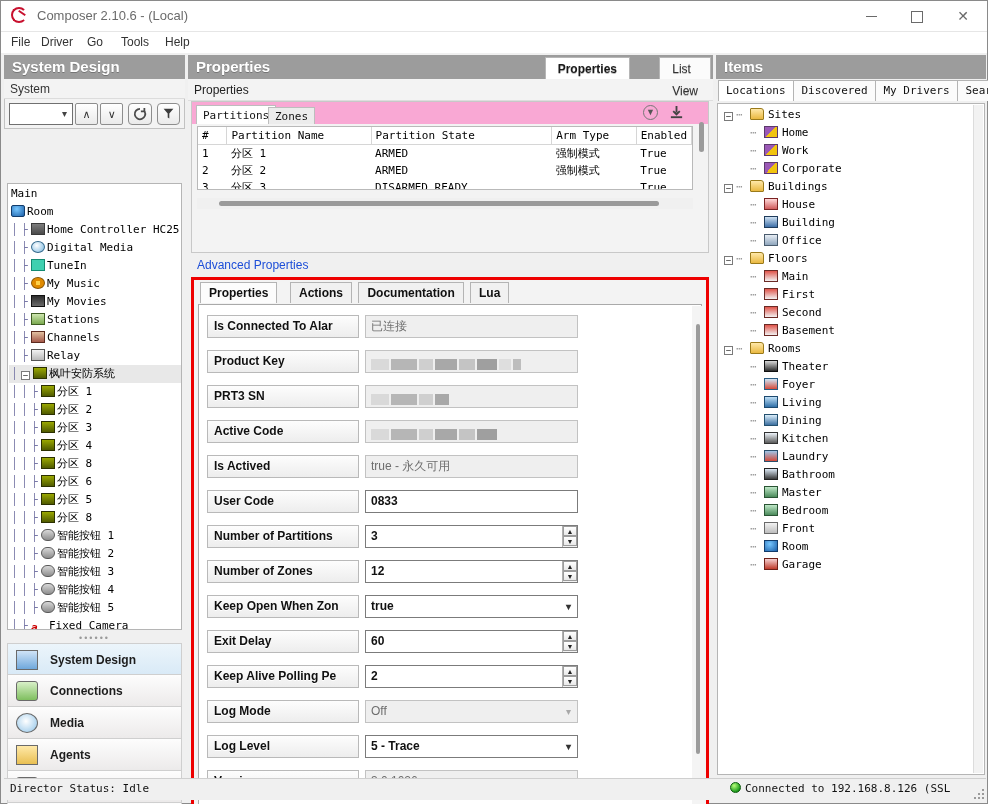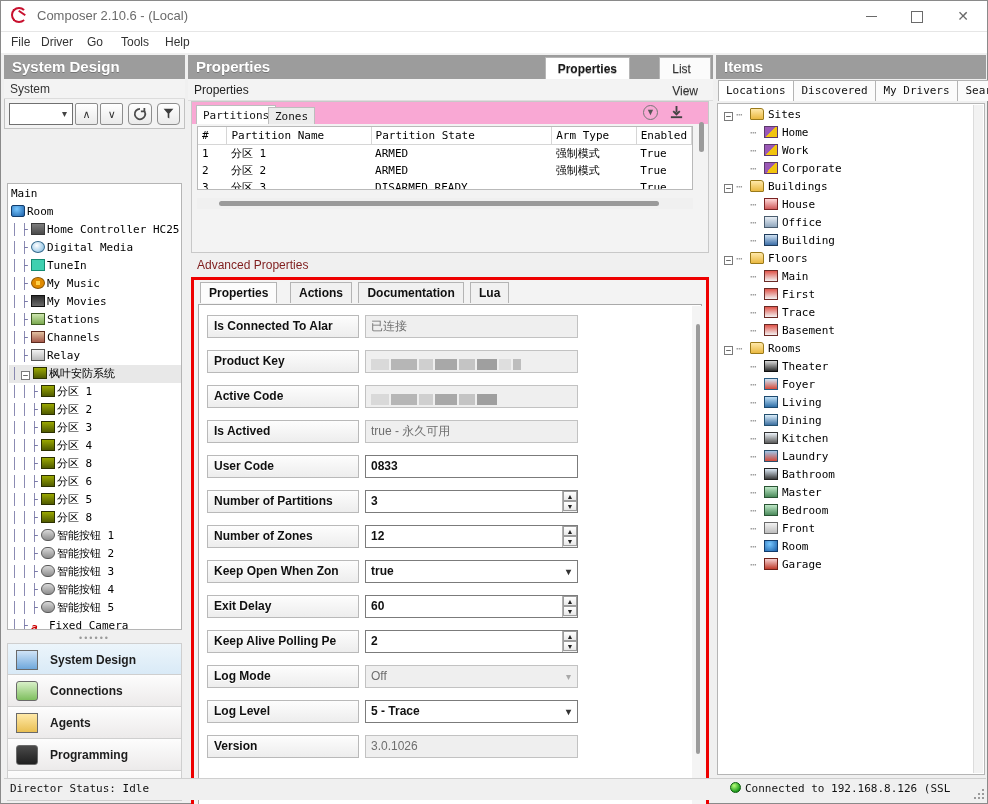--- a/index.html
+++ b/index.html
@@ -179,21 +179,21 @@
   .grid .c1{width:140px;}
   .grid .c2{width:180px;}
   .grid .c3{width:78px;}
   .hscroll{
     position:absolute;left:5px;top:96px;width:496px;height:11px;background:#f0f0f0;
   }
   .hscroll .thumb{position:absolute;left:22px;top:3px;width:440px;height:5px;background:#9a9a9a;border-radius:3px;}
   .vscroll-mini{position:absolute;right:4px;top:20px;width:5px;height:30px;background:#9a9a9a;border-radius:3px;}
   .adv-caption{
     position:absolute;left:3px;top:200px;width:518px;height:20px;line-height:20px;
-    font-size:12px;color:#7f1d1d;padding-left:6px;box-sizing:border-box;background:#f0f0f0;
+    font-size:12px;color:#1d4ed8;padding-left:6px;box-sizing:border-box;background:#f0f0f0;
   }
   .adv-box{
     position:absolute;left:3px;top:222px;width:518px;height:548px;
     border:3px solid #ee0000;box-sizing:border-box;background:#f3f3f3;padding:2px;
   }
   .adv-tabs{height:21px;position:relative;}
   .atab{
     position:absolute;top:0;height:21px;line-height:20px;padding:0 8px;
     font-size:12px;font-weight:bold;color:#111;background:#fcfcfc;
     border:1px solid #b4b4b4;border-bottom:none;box-sizing:border-box;cursor:default;
@@ -380,20 +380,21 @@
           <div class="trow"><span class="tline">│</span><span class="tline">│</span><span class="tline">├</span><span class="ico btn"></span><span>智能按钮 5</span></div>
           <div class="trow"><span class="tline">│</span><span class="tline">├</span><span class="ico cam">a</span><span>Fixed Camera</span></div>
         </div>
     </div>
 
     <div class="gripper">••••••</div>
 
     <div class="navlist" id="left-nav">
         <div class="navitem active"><span class="navicon design"></span><span>System Design</span></div>
         <div class="navitem"><span class="navicon conn"></span><span>Connections</span></div>
+        <div class="navitem"><span class="navicon media"></span><span>Media</span></div>
         <div class="navitem"><span class="navicon agents"></span><span>Agents</span></div>
         <div class="navitem"><span class="navicon prog"></span><span>Programming</span></div>
         <div class="navitem blank"></div>
       </div>
   </div>
 
   <div class="center">
     <div class="panel-head">
       <span>Properties</span>
       <div class="ptabs">
@@ -471,20 +472,24 @@
         <div class="form-inner" id="form-rows">
             <div class="frow">
               <div class="flabel">Is Connected To Alar</div>
               <div class="fctl readonly"><span>已连接</span></div>
             </div>
             <div class="frow">
               <div class="flabel">Product Key</div>
               <div class="fctl readonly"><span class="mask"><i style="width:18px;background:#d9d9d9"></i><i style="width:26px;background:#b6b6b6"></i><i style="width:14px;background:#cfcfcf"></i><i style="width:22px;background:#a8a8a8"></i><i style="width:16px;background:#c4c4c4"></i><i style="width:20px;background:#9f9f9f"></i><i style="width:12px;background:#dedede"></i><i style="width:8px;background:#bdbdbd"></i></span></div>
             </div>
             <div class="frow">
+              <div class="flabel">PRT3 SN</div>
+              <div class="fctl readonly"><span class="mask"><i style="width:18px;background:#d9d9d9"></i><i style="width:26px;background:#b6b6b6"></i><i style="width:14px;background:#cfcfcf"></i><i style="width:14px;background:#a8a8a8"></i></span></div>
+            </div>
+            <div class="frow">
               <div class="flabel">Active Code</div>
               <div class="fctl readonly"><span class="mask"><i style="width:18px;background:#d9d9d9"></i><i style="width:26px;background:#b6b6b6"></i><i style="width:14px;background:#cfcfcf"></i><i style="width:22px;background:#a8a8a8"></i><i style="width:16px;background:#c4c4c4"></i><i style="width:20px;background:#9f9f9f"></i></span></div>
             </div>
             <div class="frow">
               <div class="flabel">Is Actived</div>
               <div class="fctl readonly"><span>true - 永久可用</span></div>
             </div>
             <div class="frow">
               <div class="flabel">User Code</div>
               <div class="fctl bold"><span>0833</span></div>
@@ -550,26 +555,26 @@
         <div class="rtab" style="left: 241.4px;">Search</div>
       </div>
     <div class="rtree-wrap">
       <div class="rtree" id="right-tree">
           <div class="rrow"><span style="display:inline-block;width:6px"></span><span class="exp">−</span><span class="dots">⋯</span><span class="rico folder"></span><span>Sites</span></div>
           <div class="rrow"><span style="display:inline-block;width:6px"></span><span style="display:inline-block;width:26px"></span><span class="dots">⋯</span><span class="rico site"></span><span>Home</span></div>
           <div class="rrow"><span style="display:inline-block;width:6px"></span><span style="display:inline-block;width:26px"></span><span class="dots">⋯</span><span class="rico site"></span><span>Work</span></div>
           <div class="rrow"><span style="display:inline-block;width:6px"></span><span style="display:inline-block;width:26px"></span><span class="dots">⋯</span><span class="rico site"></span><span>Corporate</span></div>
           <div class="rrow"><span style="display:inline-block;width:6px"></span><span class="exp">−</span><span class="dots">⋯</span><span class="rico folder"></span><span>Buildings</span></div>
           <div class="rrow"><span style="display:inline-block;width:6px"></span><span style="display:inline-block;width:26px"></span><span class="dots">⋯</span><span class="rico house"></span><span>House</span></div>
+          <div class="rrow"><span style="display:inline-block;width:6px"></span><span style="display:inline-block;width:26px"></span><span class="dots">⋯</span><span class="rico bldg"></span><span>Building</span></div>
           <div class="rrow"><span style="display:inline-block;width:6px"></span><span style="display:inline-block;width:26px"></span><span class="dots">⋯</span><span class="rico office"></span><span>Office</span></div>
-          <div class="rrow"><span style="display:inline-block;width:6px"></span><span style="display:inline-block;width:26px"></span><span class="dots">⋯</span><span class="rico bldg"></span><span>Building</span></div>
           <div class="rrow"><span style="display:inline-block;width:6px"></span><span class="exp">−</span><span class="dots">⋯</span><span class="rico folder"></span><span>Floors</span></div>
           <div class="rrow"><span style="display:inline-block;width:6px"></span><span style="display:inline-block;width:26px"></span><span class="dots">⋯</span><span class="rico floor"></span><span>Main</span></div>
           <div class="rrow"><span style="display:inline-block;width:6px"></span><span style="display:inline-block;width:26px"></span><span class="dots">⋯</span><span class="rico floor"></span><span>First</span></div>
-          <div class="rrow"><span style="display:inline-block;width:6px"></span><span style="display:inline-block;width:26px"></span><span class="dots">⋯</span><span class="rico floor"></span><span>Trace</span></div>
+          <div class="rrow"><span style="display:inline-block;width:6px"></span><span style="display:inline-block;width:26px"></span><span class="dots">⋯</span><span class="rico floor"></span><span>Second</span></div>
           <div class="rrow"><span style="display:inline-block;width:6px"></span><span style="display:inline-block;width:26px"></span><span class="dots">⋯</span><span class="rico floor"></span><span>Basement</span></div>
           <div class="rrow"><span style="display:inline-block;width:6px"></span><span class="exp">−</span><span class="dots">⋯</span><span class="rico folder"></span><span>Rooms</span></div>
           <div class="rrow"><span style="display:inline-block;width:6px"></span><span style="display:inline-block;width:26px"></span><span class="dots">⋯</span><span class="rico theater"></span><span>Theater</span></div>
           <div class="rrow"><span style="display:inline-block;width:6px"></span><span style="display:inline-block;width:26px"></span><span class="dots">⋯</span><span class="rico foyer"></span><span>Foyer</span></div>
           <div class="rrow"><span style="display:inline-block;width:6px"></span><span style="display:inline-block;width:26px"></span><span class="dots">⋯</span><span class="rico living"></span><span>Living</span></div>
           <div class="rrow"><span style="display:inline-block;width:6px"></span><span style="display:inline-block;width:26px"></span><span class="dots">⋯</span><span class="rico dining"></span><span>Dining</span></div>
           <div class="rrow"><span style="display:inline-block;width:6px"></span><span style="display:inline-block;width:26px"></span><span class="dots">⋯</span><span class="rico kitchen"></span><span>Kitchen</span></div>
           <div class="rrow"><span style="display:inline-block;width:6px"></span><span style="display:inline-block;width:26px"></span><span class="dots">⋯</span><span class="rico laundry"></span><span>Laundry</span></div>
           <div class="rrow"><span style="display:inline-block;width:6px"></span><span style="display:inline-block;width:26px"></span><span class="dots">⋯</span><span class="rico bath"></span><span>Bathroom</span></div>
           <div class="rrow"><span style="display:inline-block;width:6px"></span><span style="display:inline-block;width:26px"></span><span class="dots">⋯</span><span class="rico bed"></span><span>Master</span></div>

